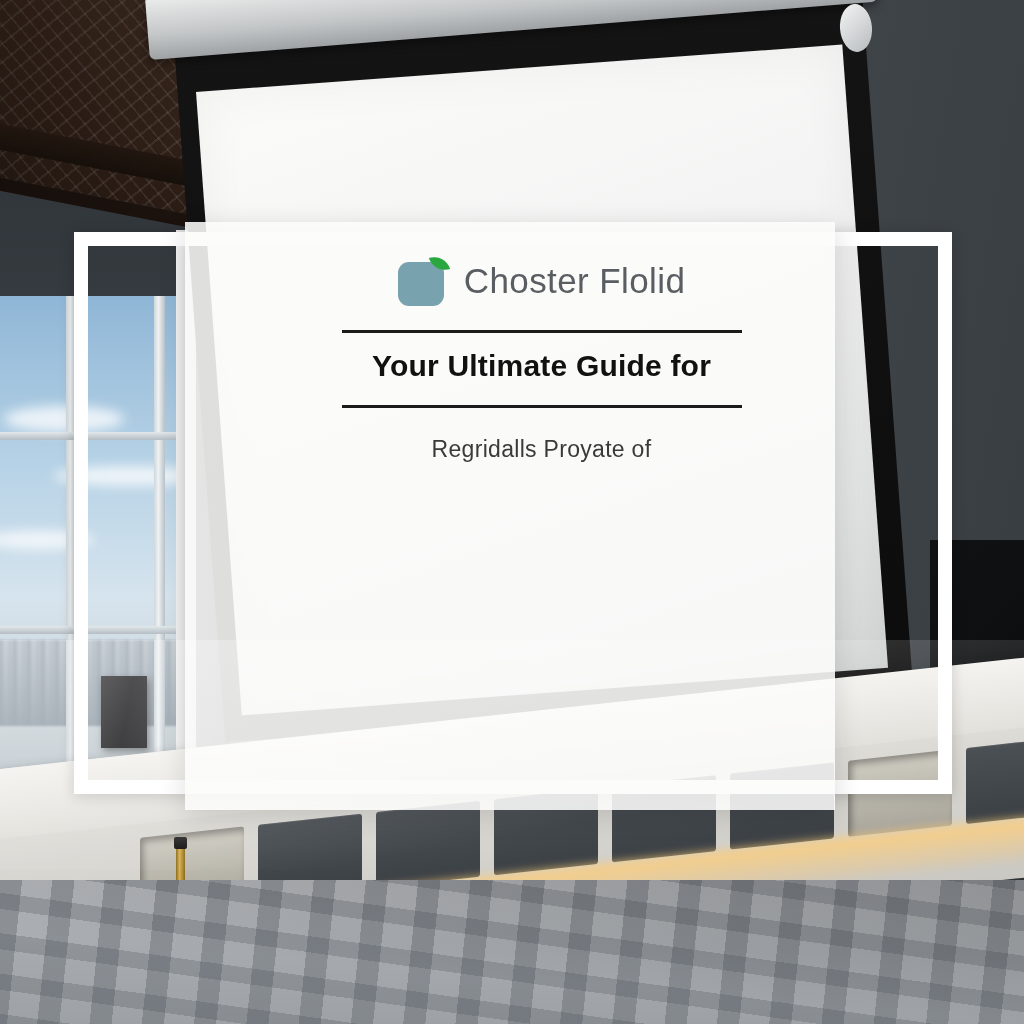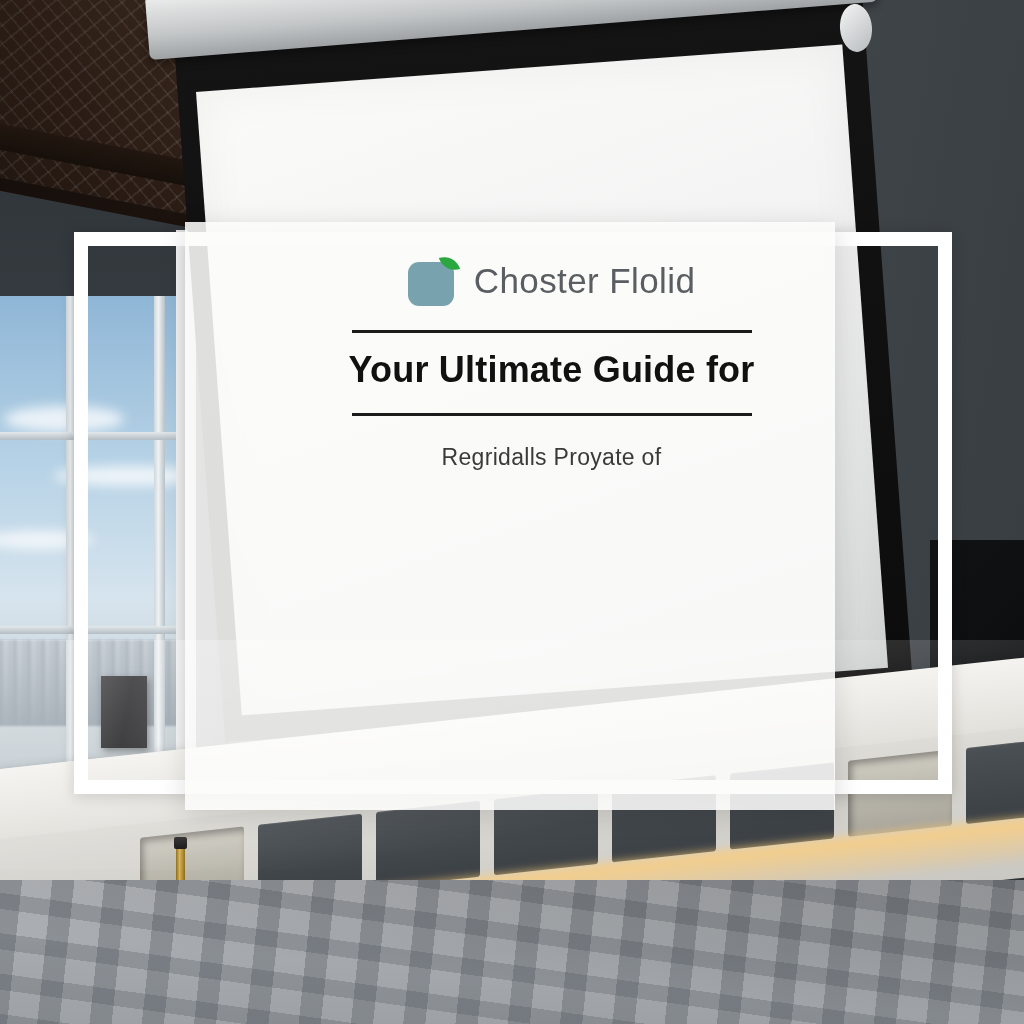--- a/index.html
+++ b/index.html
@@ -185,21 +185,21 @@
     border:14px solid #ffffff;
     box-shadow:0 2px 14px rgba(0,0,0,0.18);
   }
   .panel {
     position:absolute; left:185px; top:222px; width:650px; height:588px;
     background:rgba(252,252,251,0.88);
     box-shadow:0 6px 26px rgba(0,0,0,0.14);
   }
 
   .content {
-    position:absolute; left:181px; top:222px; width:741px; height:588px;
+    position:absolute; left:171px; top:222px; width:741px; height:588px;
     display:flex; flex-direction:column; align-items:center;
   }
 
   
   .logo-row { display:flex; align-items:center; gap:16px; margin-top:34px; }
   .logo-mark { position:relative; width:50px; height:50px; }
   .logo-square {
     position:absolute; left:0; top:6px; width:46px; height:44px;
     background:#78a2ae; border-radius:11px;
   }
@@ -227,21 +227,21 @@
     line-height:0.97;
     letter-spacing:-0.5px;
     text-shadow:2px 3px 3px rgba(0,0,0,0.30);
   }
   .hl-1 { display:block; }
   .hl-2 { display:block; transform:scaleX(1.02); }
   .hl-3 { display:block; transform:scaleX(1.02); }
 
   .subtitle {
     margin-top:16px;
-    font-size:36px; font-weight:bold; color:#111; letter-spacing:0.2px;
+    font-size:30px; font-weight:bold; color:#111; letter-spacing:0.2px;
     font-family:"Liberation Sans", sans-serif;
   }
   .footnote {
     margin-top:28px;
     font-size:23px; color:#3a3a3a; font-weight:400; letter-spacing:0.3px;
     font-family:"Liberation Sans", sans-serif;
   }
 
   
   .sheen {

